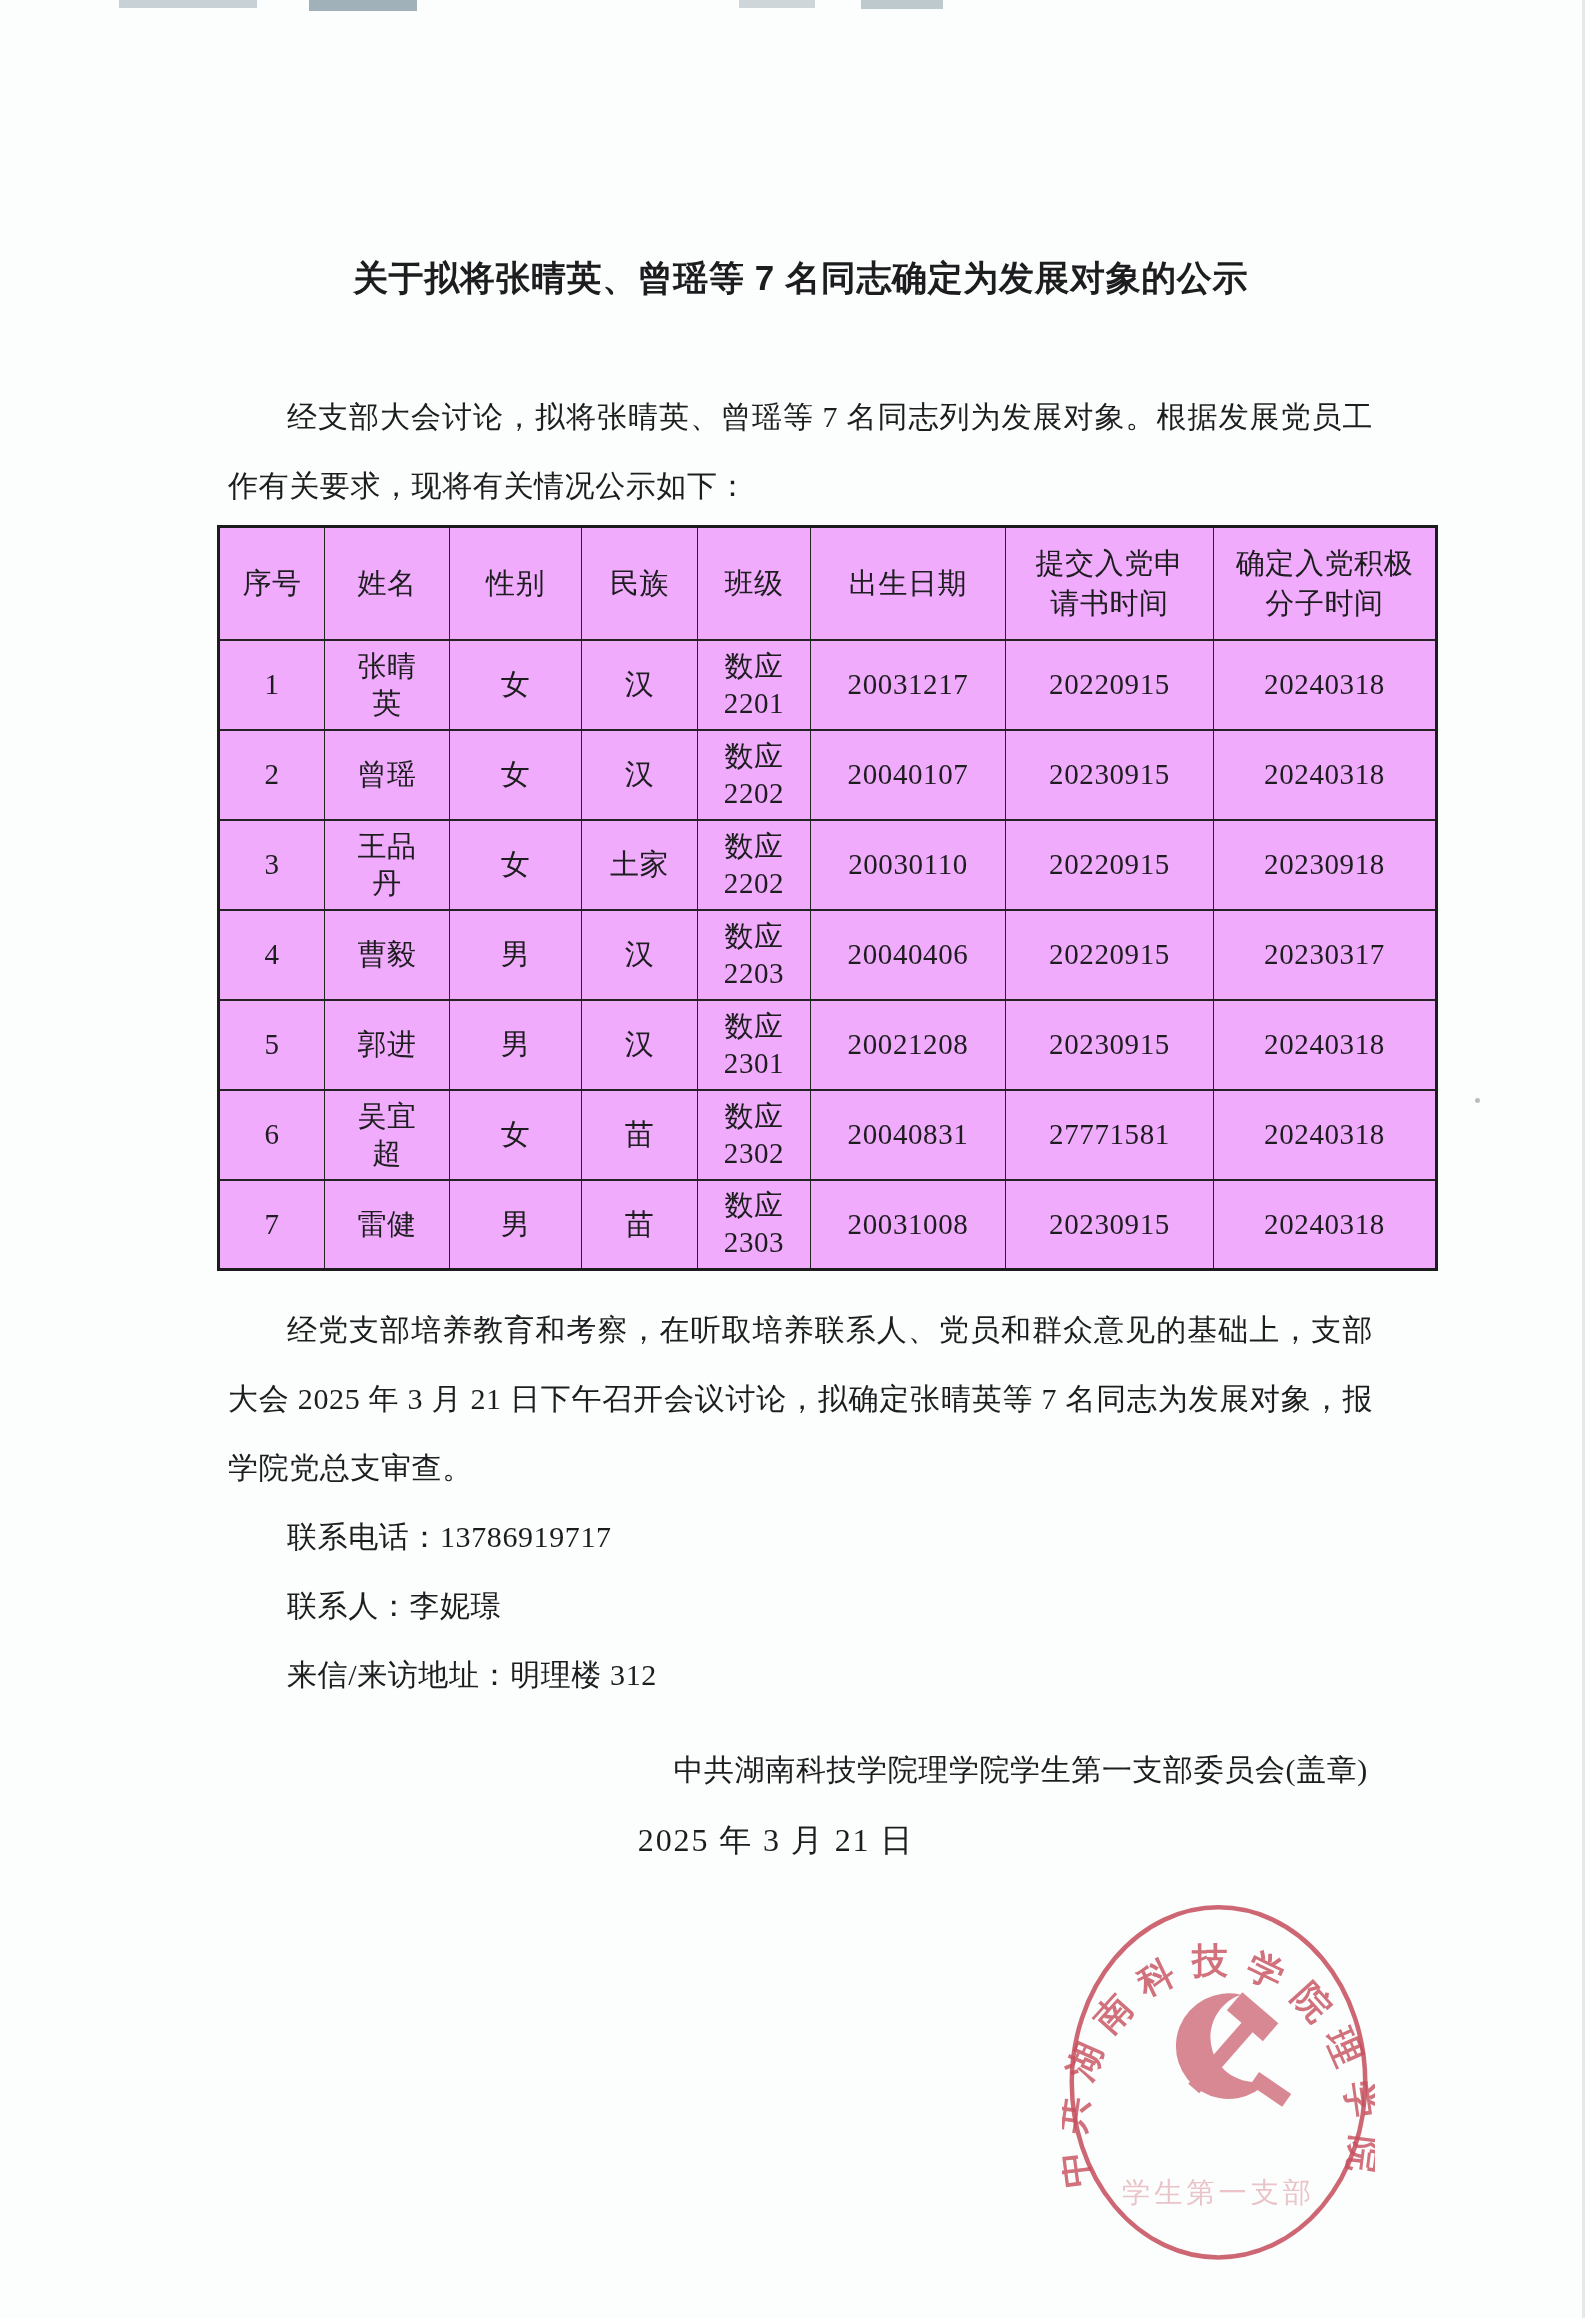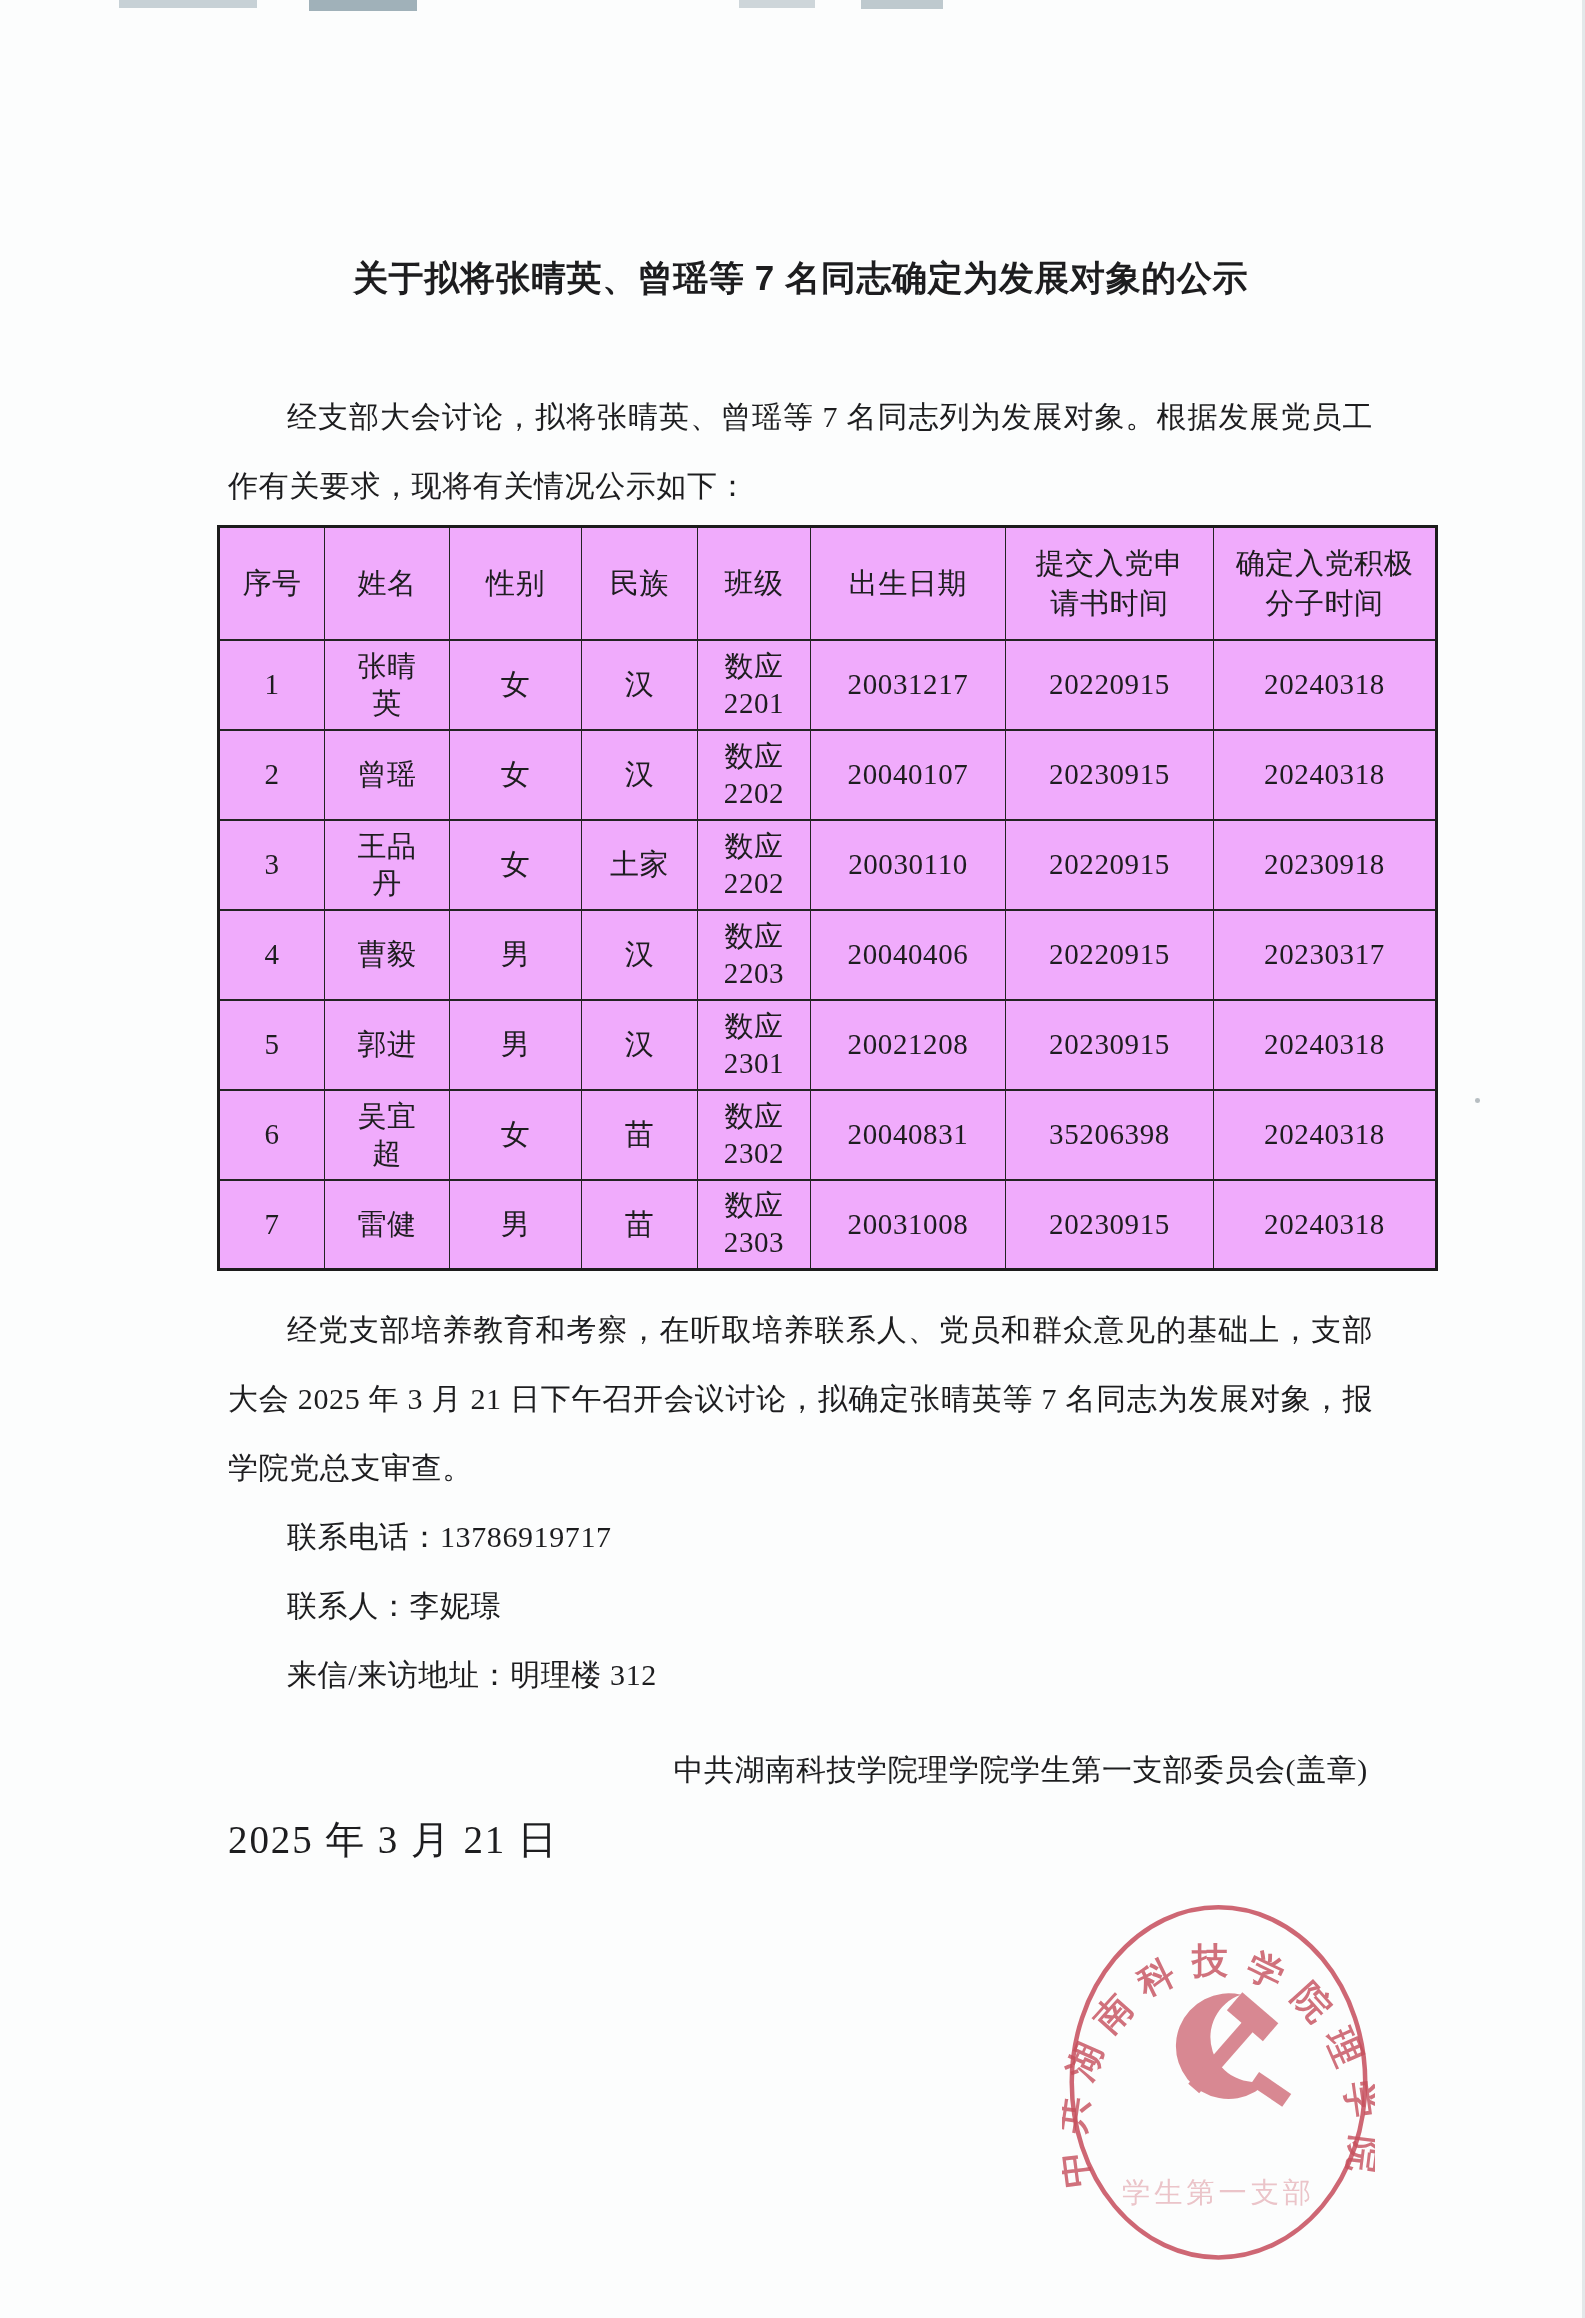--- a/index.html
+++ b/index.html
@@ -63,22 +63,22 @@
   }
   .signature-line {
     margin:40px 196px 0 212px;
     text-align:right;
     font-size:30px; line-height:42px;
     letter-spacing:0.6px;
     padding-right:5.1px;
   }
   .signature-date {
     margin:28px 196px 0 212px;
-    text-align:left;
-    font-size:39px; line-height:42px;
+    text-align:center;
+    font-size:32px; line-height:42px;
     letter-spacing:1.9px;
     padding-right:49px;
   }
   .stamp {
     position:absolute;
     left:1062px; top:1897px;
     width:313px; height:372px;
     mix-blend-mode:multiply;
     opacity:0.93;
     pointer-events:none;
@@ -198,21 +198,21 @@
         </tr>
         <tr>
           <td>6</td>
           <td>吴宜
 超</td>
           <td>女</td>
           <td>苗</td>
           <td>数应
 2302</td>
           <td>20040831</td>
-          <td>35206398</td>
+          <td>27771581</td>
           <td>20240318</td>
         </tr>
         <tr>
           <td>7</td>
           <td>雷健</td>
           <td>男</td>
           <td>苗</td>
           <td>数应
 2303</td>
           <td>20031008</td>

